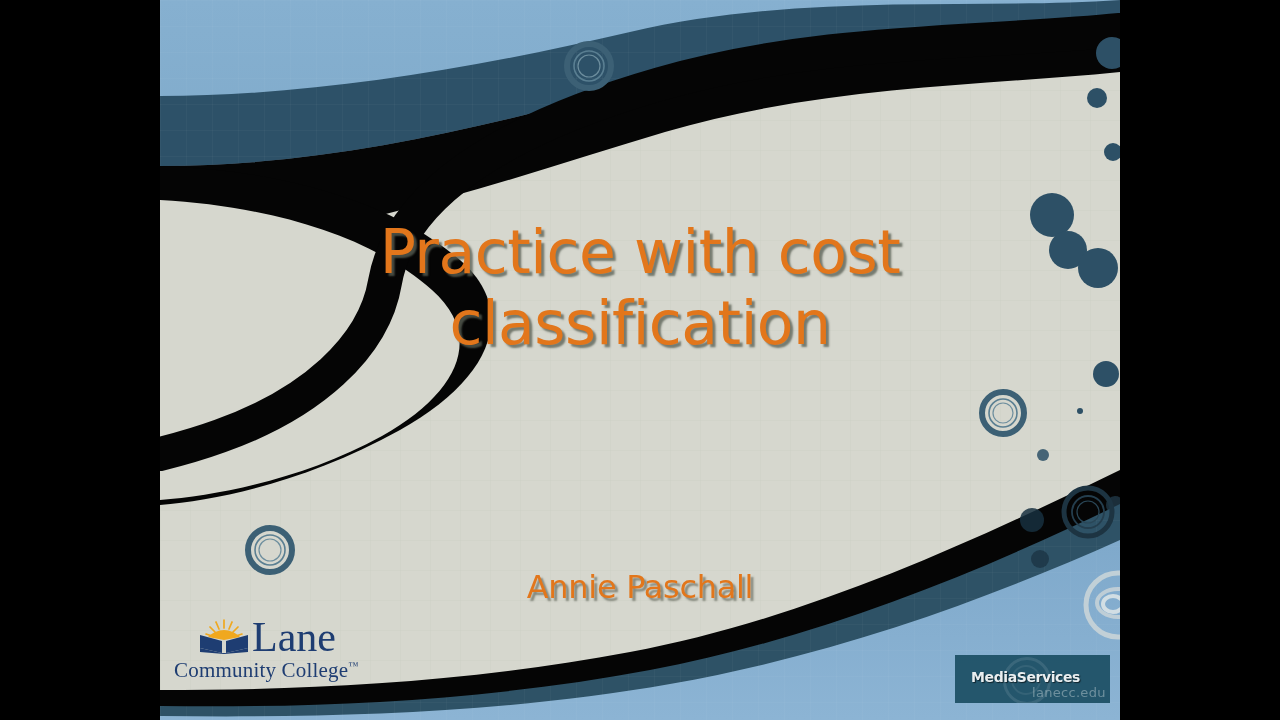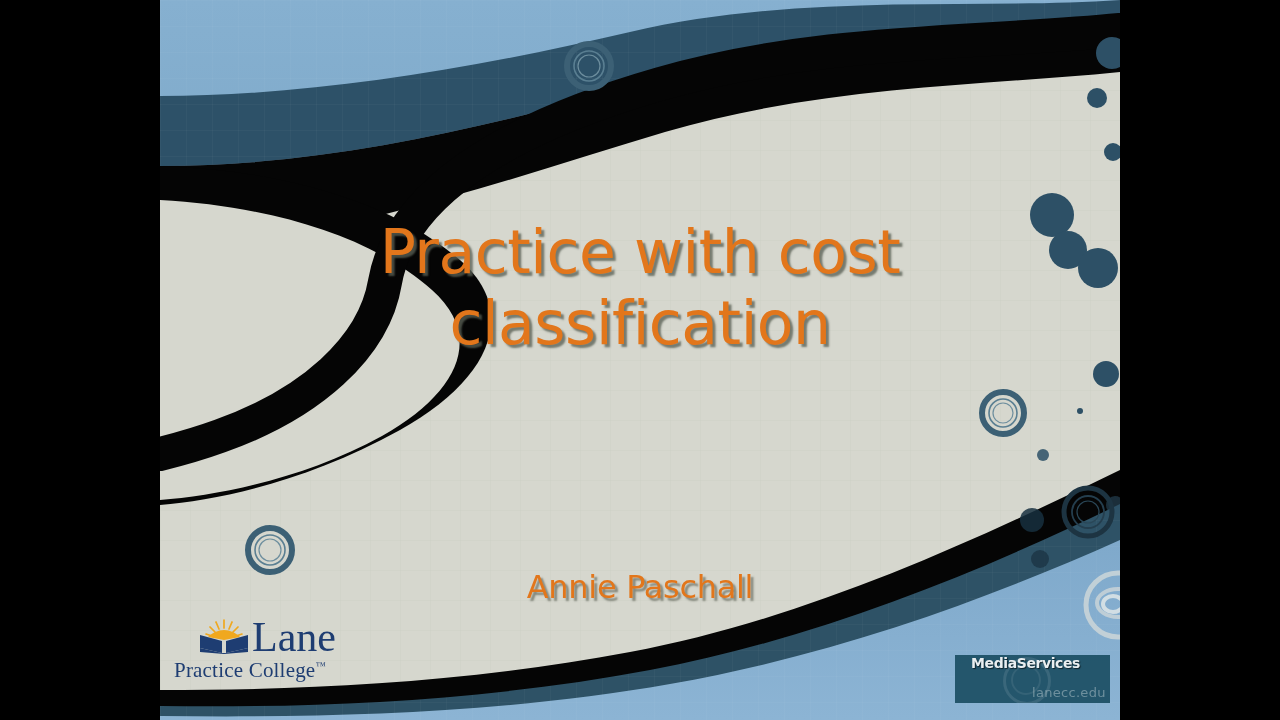--- a/index.html
+++ b/index.html
@@ -153,21 +153,21 @@
     top: 10px;
     width: 26px;
     height: 26px;
     border: 2px solid rgba(255,255,255,0.08);
     border-radius: 50%;
   }
 
   #media-watermark .ms-text {
     position: absolute;
     left: 16px;
-    top: 0;
+    top: 14px;
     font-family: "DejaVu Sans", sans-serif;
     font-size: 14px;
     font-weight: 600;
     color: #e9eef0;
     letter-spacing: -0.4px;
     text-shadow: 1px 1px 1px rgba(0,0,0,0.6);
   }
 
   #media-watermark .ms-sub {
     position: absolute;
@@ -329,21 +329,21 @@
               <line x1="44" y1="16" x2="38" y2="18"></line>
             </g>
             <path d="M26 12 C32 12 38 15 42 19 L26 22 L10 19 C14 15 20 12 26 12 Z" fill="#f0a81e"></path>
             <path d="M2 17 L24 23 L24 35 L2 30 Z" fill="#1e3d72"></path>
             <path d="M50 17 L28 23 L28 35 L50 30 Z" fill="#1e3d72"></path>
             <path d="M2 30 L24 35 L28 35 L50 30 L50 34 L26 36 L2 34 Z" fill="#1e3d72"></path>
           </svg>
           <span class="lane-word">Lane</span>
         </div>
         <div class="cc-word">
-          <span>Practice College</span><span class="cc-tm">™</span>
+          <span>Community College</span><span class="cc-tm">™</span>
         </div>
       </div>
 
       <div id="media-watermark">
         <div class="ms-ring"></div>
         <div class="ms-ring2"></div>
         <div class="ms-text">MediaServices</div>
         <div class="ms-sub">lanecc.edu</div>
       </div>
 

